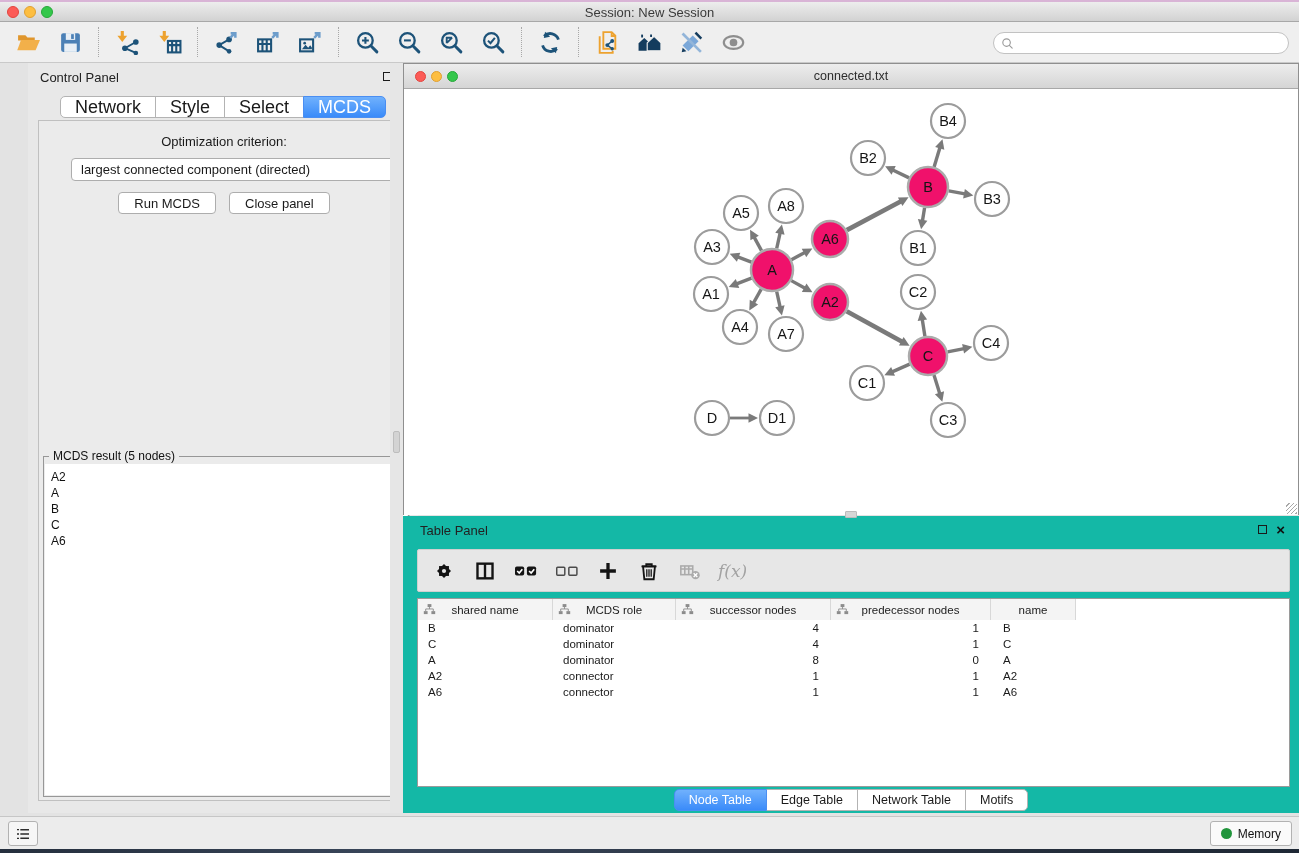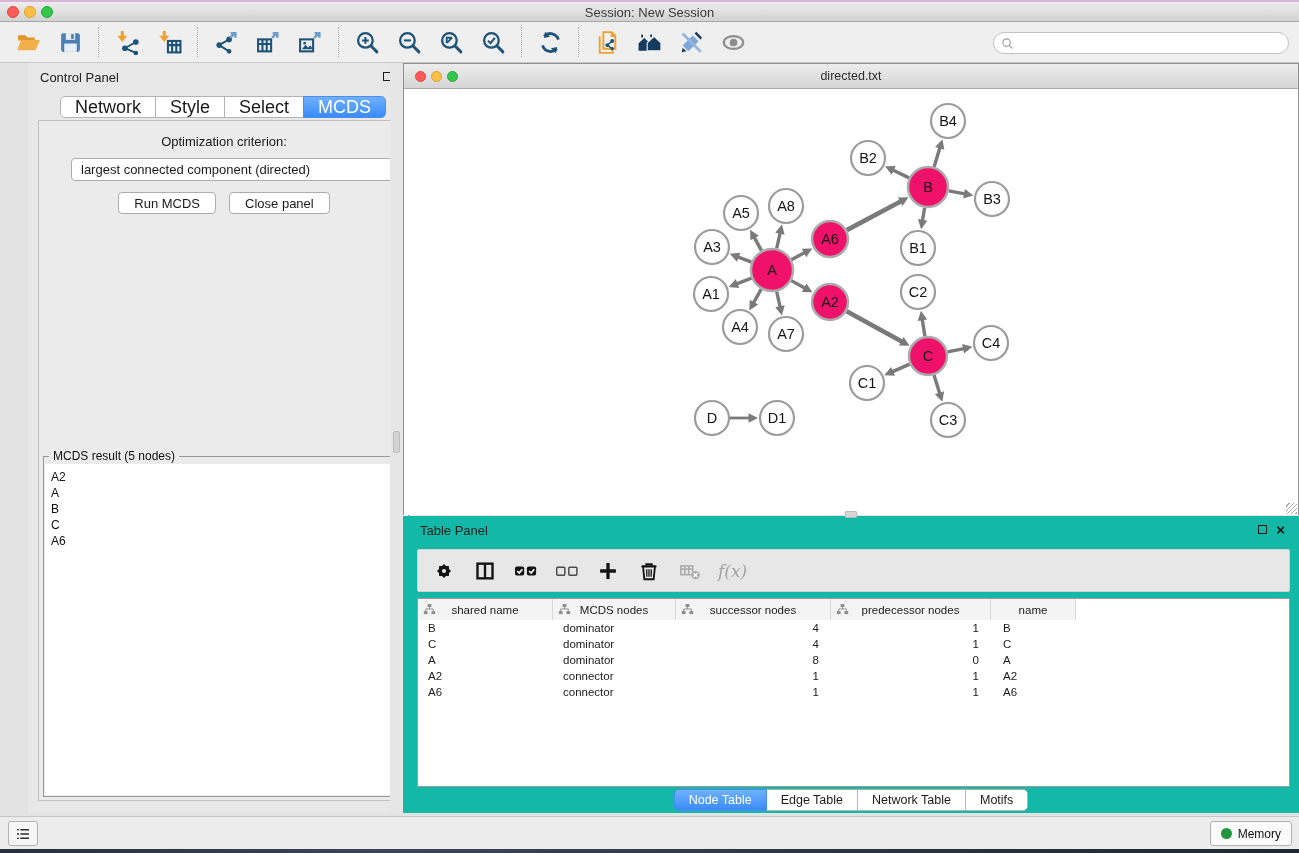--- a/index.html
+++ b/index.html
@@ -312,21 +312,21 @@
 
   <div class="v-splitter">
     <div class="v-handle"></div>
   </div>
 
   <div class="net-window">
     <div class="nw-titlebar">
       <span class="tl red"></span>
       <span class="tl yel"></span>
       <span class="tl grn"></span>
-      <div class="nw-title">directed.txt</div>
+      <div class="nw-title">connected.txt</div>
     </div>
     <div class="nw-content" id="graph-container">
         <svg width="894" height="426" style="position: absolute; left: 0px; top: 0px;">
           <line x1="357.48901716798036" y1="161.67335414757676" x2="350.13872854002454" y2="148.15830731552904" stroke="#7a7a7a" stroke-width="3.4"></line>
           <polygon points="346.0776669912897,140.6911941452746 354.8332232183723,146.74348587274397 346.3997777554967,151.33009656307985" fill="#7a7a7a"></polygon>
           <line x1="372.7013313337195" y1="159.50819961728223" x2="376.1233358328506" y2="143.86475047839718" stroke="#7a7a7a" stroke-width="3.4"></line>
           <polygon points="377.9397593026968,135.56110033052897 380.59875903754727,145.86739551405952 371.2205188705431,143.8159054775274" fill="#7a7a7a"></polygon>
           <line x1="347.4575854193549" y1="173.12540774408606" x2="333.67801822580634" y2="167.84324031989243" stroke="#7a7a7a" stroke-width="3.4"></line>
           <polygon points="325.74117622873894,164.80078422101658 336.3298571989442,163.71919496847505 332.8936714872726,172.68315769457473" fill="#7a7a7a"></polygon>
           <line x1="347.52754906265756" y1="189.05473479501998" x2="332.5905636716781" y2="194.93158150622503" stroke="#7a7a7a" stroke-width="3.4"></line>
@@ -485,21 +485,21 @@
           </div>
           <div class="th" style="width:123px">
             <span>
               <svg viewBox="0 0 24 24" style="position: absolute; left: 5px; top: 4px; width: 13px; height: 13px;">
                 <rect x="8.5" y="2" width="7" height="5.5" fill="#8c8c8c"></rect>
                 <rect x="1.5" y="15" width="7" height="5.5" fill="#8c8c8c"></rect>
                 <rect x="15.5" y="15" width="7" height="5.5" fill="#8c8c8c"></rect>
                 <path d="M12 7.5V11M5 15v-4h14v4" stroke="#8c8c8c" stroke-width="1.7" fill="none"></path>
               </svg>
             </span>
-            <span>MCDS nodes</span>
+            <span>MCDS role</span>
           </div>
           <div class="th" style="width:155px">
             <span>
               <svg viewBox="0 0 24 24" style="position: absolute; left: 5px; top: 4px; width: 13px; height: 13px;">
                 <rect x="8.5" y="2" width="7" height="5.5" fill="#8c8c8c"></rect>
                 <rect x="1.5" y="15" width="7" height="5.5" fill="#8c8c8c"></rect>
                 <rect x="15.5" y="15" width="7" height="5.5" fill="#8c8c8c"></rect>
                 <path d="M12 7.5V11M5 15v-4h14v4" stroke="#8c8c8c" stroke-width="1.7" fill="none"></path>
               </svg>
             </span>

